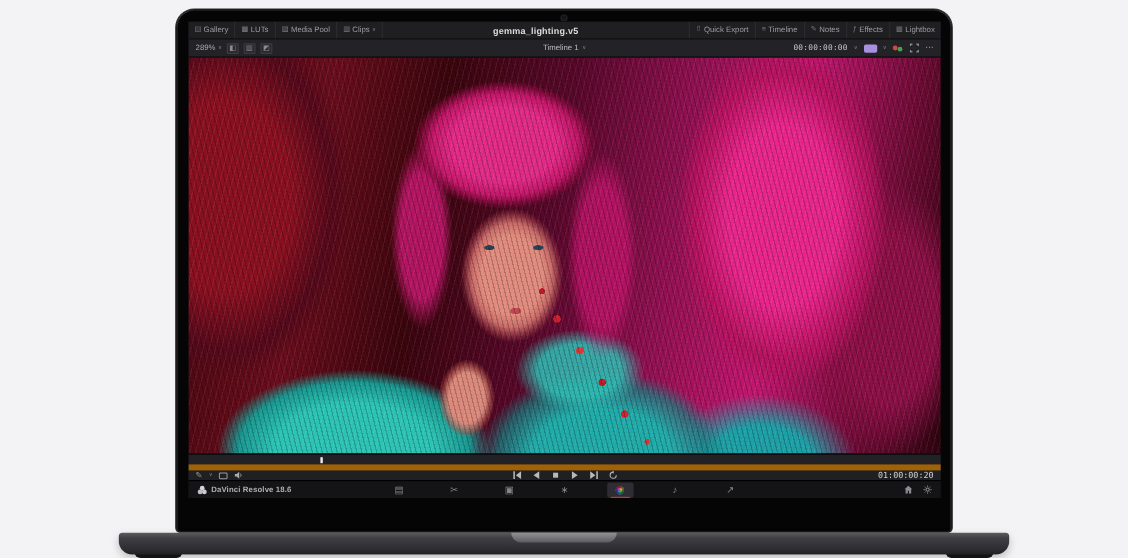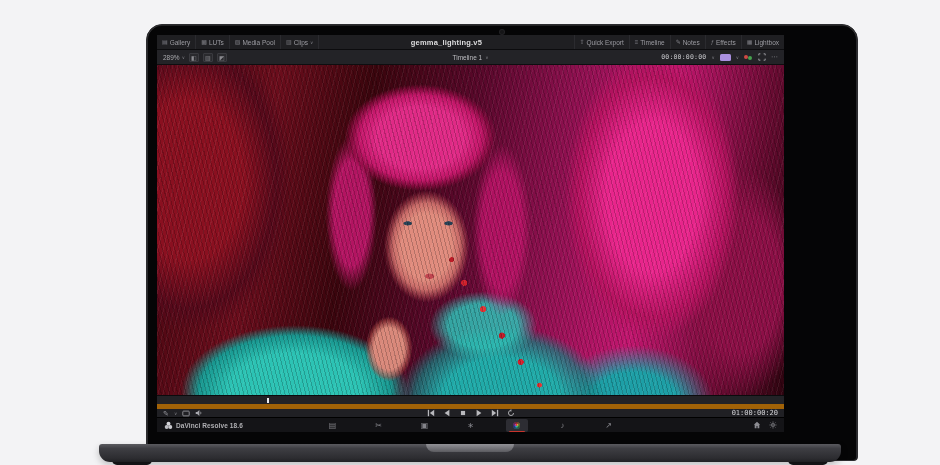--- a/index.html
+++ b/index.html
@@ -1,21 +1,21 @@
 <!DOCTYPE html>
 <html><head>
 <meta charset="utf-8">
 <style>
   * { margin:0; padding:0; box-sizing:border-box; }
   html,body { width:940px; height:465px; background:#f3f3f5; overflow:hidden;
               font-family:"Liberation Sans","DejaVu Sans",sans-serif; }
   .stage { position:relative; width:940px; height:465px; }
 
   
-  .screen-lid { position:absolute; left:146px; top:24px; width:712px; height:437px;
+  .screen-lid { position:absolute; left:146px; top:7px; width:648px; height:437px;
     background:#050506; border:1px solid #2c2c2f; border-radius:16px 16px 4px 4px;
     box-shadow: inset 0 1px 0 rgba(255,255,255,.12), inset 1px 0 0 #28282b, inset -1px 0 0 #28282b; }
   .camera-dot { position:absolute; left:50%; top:5px; width:4px; height:4px; margin-left:-2px;
     border-radius:50%; background:#151517; box-shadow:0 0 0 1px #222225; }
   .display { position:absolute; left:10px; top:10px; width:627px; height:397px;
     background:#161619; display:flex; flex-direction:column; overflow:hidden; }
   .base { position:absolute; left:99px; top:444px; width:742px; height:18px;
     border-radius:3px 3px 11px 11px;
     background:linear-gradient(180deg,#5a5a5f 0%,#3e3e43 25%,#2c2c30 80%,#202023 100%);
     box-shadow:0 3px 7px rgba(0,0,0,.22); }

